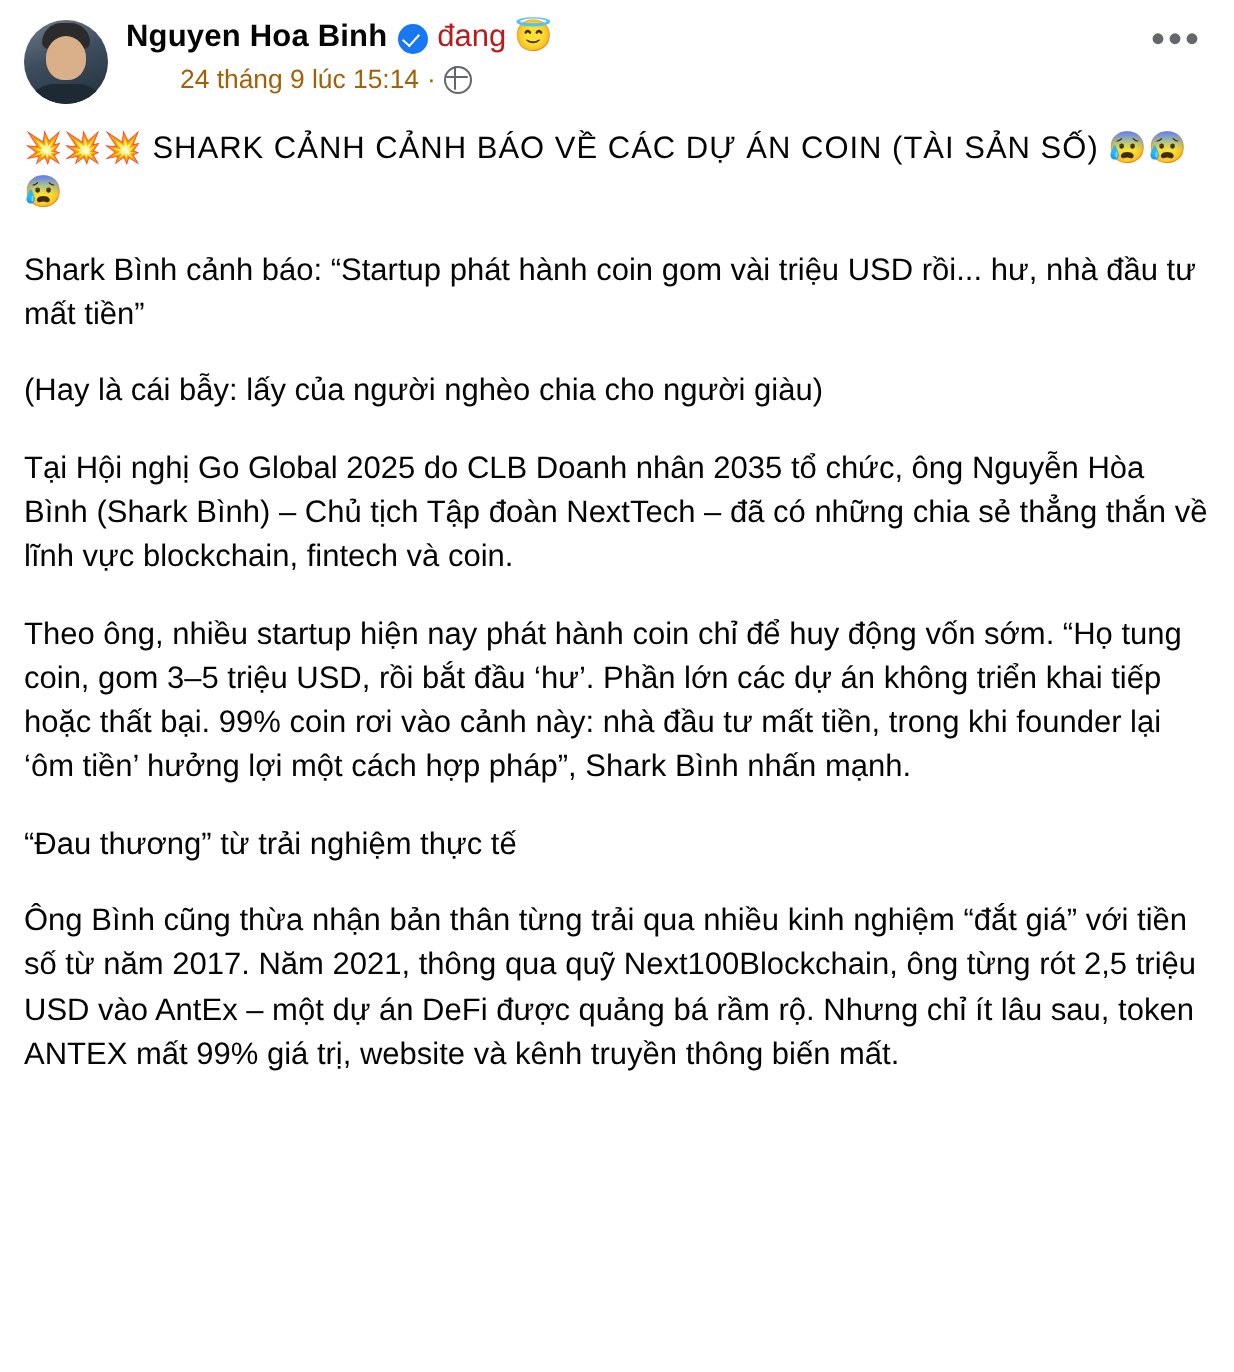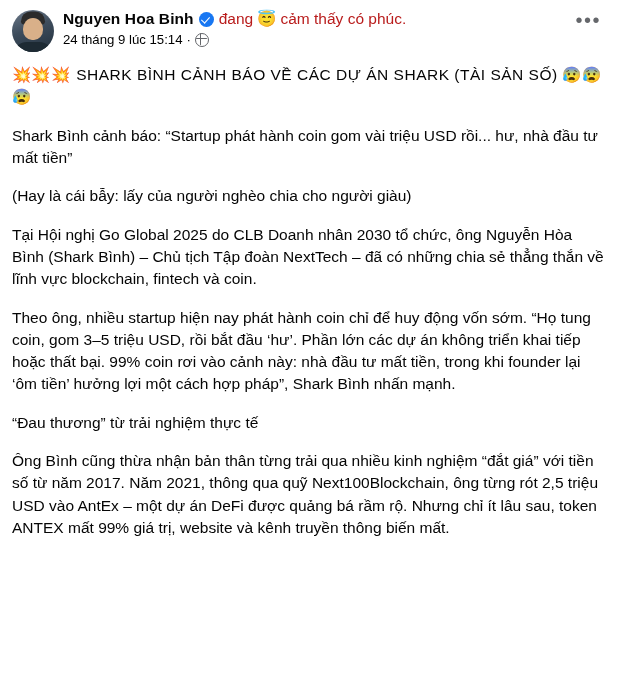--- a/index.html
+++ b/index.html
@@ -106,22 +106,23 @@
     transform: rotate(42deg);
   }
   .feeling {
     font-size: 15.5px;
     color: #b91c1c;
   }
   .meta-row {
     display: flex;
     align-items: center;
     margin-top: 3px;
-    color: #000000;
+    color: #a16207;
     font-size: 13.2px;
+    margin-left: 27px;
   }
   .meta-sep {
     margin: 0 4px;
   }
   .globe {
     display: inline-block;
     width: 12px;
     height: 12px;
     border-radius: 50%;
     border: 1.2px solid #65676b;
@@ -182,35 +183,34 @@
       <div class="face"></div>
       <div class="body"></div>
     </div>
 
     <div class="header-text">
       <div class="name-row">
         <span class="author">Nguyen Hoa Binh</span>
         <span class="verified"></span>
         <span class="feeling">đang</span>
         <span class="feeling emoji" style="margin:0 4px;">😇</span>
-        <span class="feeling">cảm thấy có phúc.</span>
       </div>
       <div class="meta-row">
         <span>24 tháng 9 lúc 15:14</span>
         <span class="meta-sep">·</span>
         <span class="globe"></span>
       </div>
     </div>
 
     <div class="menu-dots">•••</div>
   </div>
 
   <div class="post-body">
-    <p class="emoji-lead">💥💥💥 SHARK BÌNH CẢNH BÁO VỀ CÁC DỰ ÁN SHARK (TÀI SẢN SỐ) 😰😰😰</p>
+    <p class="emoji-lead">💥💥💥 SHARK CẢNH CẢNH BÁO VỀ CÁC DỰ ÁN COIN (TÀI SẢN SỐ) 😰😰😰</p>
     <p>Shark Bình cảnh báo: “Startup phát hành coin gom vài triệu USD rồi... hư, nhà đầu tư mất tiền”</p>
     <p>(Hay là cái bẫy: lấy của người nghèo chia cho người giàu)</p>
-    <p>Tại Hội nghị Go Global 2025 do CLB Doanh nhân 2030 tổ chức, ông Nguyễn Hòa Bình (Shark Bình) – Chủ tịch Tập đoàn NextTech – đã có những chia sẻ thẳng thắn về lĩnh vực blockchain, fintech và coin.</p>
+    <p>Tại Hội nghị Go Global 2025 do CLB Doanh nhân 2035 tổ chức, ông Nguyễn Hòa Bình (Shark Bình) – Chủ tịch Tập đoàn NextTech – đã có những chia sẻ thẳng thắn về lĩnh vực blockchain, fintech và coin.</p>
     <p>Theo ông, nhiều startup hiện nay phát hành coin chỉ để huy động vốn sớm. “Họ tung coin, gom 3–5 triệu USD, rồi bắt đầu ‘hư’. Phần lớn các dự án không triển khai tiếp hoặc thất bại. 99% coin rơi vào cảnh này: nhà đầu tư mất tiền, trong khi founder lại ‘ôm tiền’ hưởng lợi một cách hợp pháp”, Shark Bình nhấn mạnh.</p>
     <p>“Đau thương” từ trải nghiệm thực tế</p>
     <p>Ông Bình cũng thừa nhận bản thân từng trải qua nhiều kinh nghiệm “đắt giá” với tiền số từ năm 2017. Năm 2021, thông qua quỹ Next100Blockchain, ông từng rót 2,5 triệu USD vào AntEx – một dự án DeFi được quảng bá rầm rộ. Nhưng chỉ ít lâu sau, token ANTEX mất 99% giá trị, website và kênh truyền thông biến mất.</p>
   </div>
 
 </div>
 
 </body></html>

